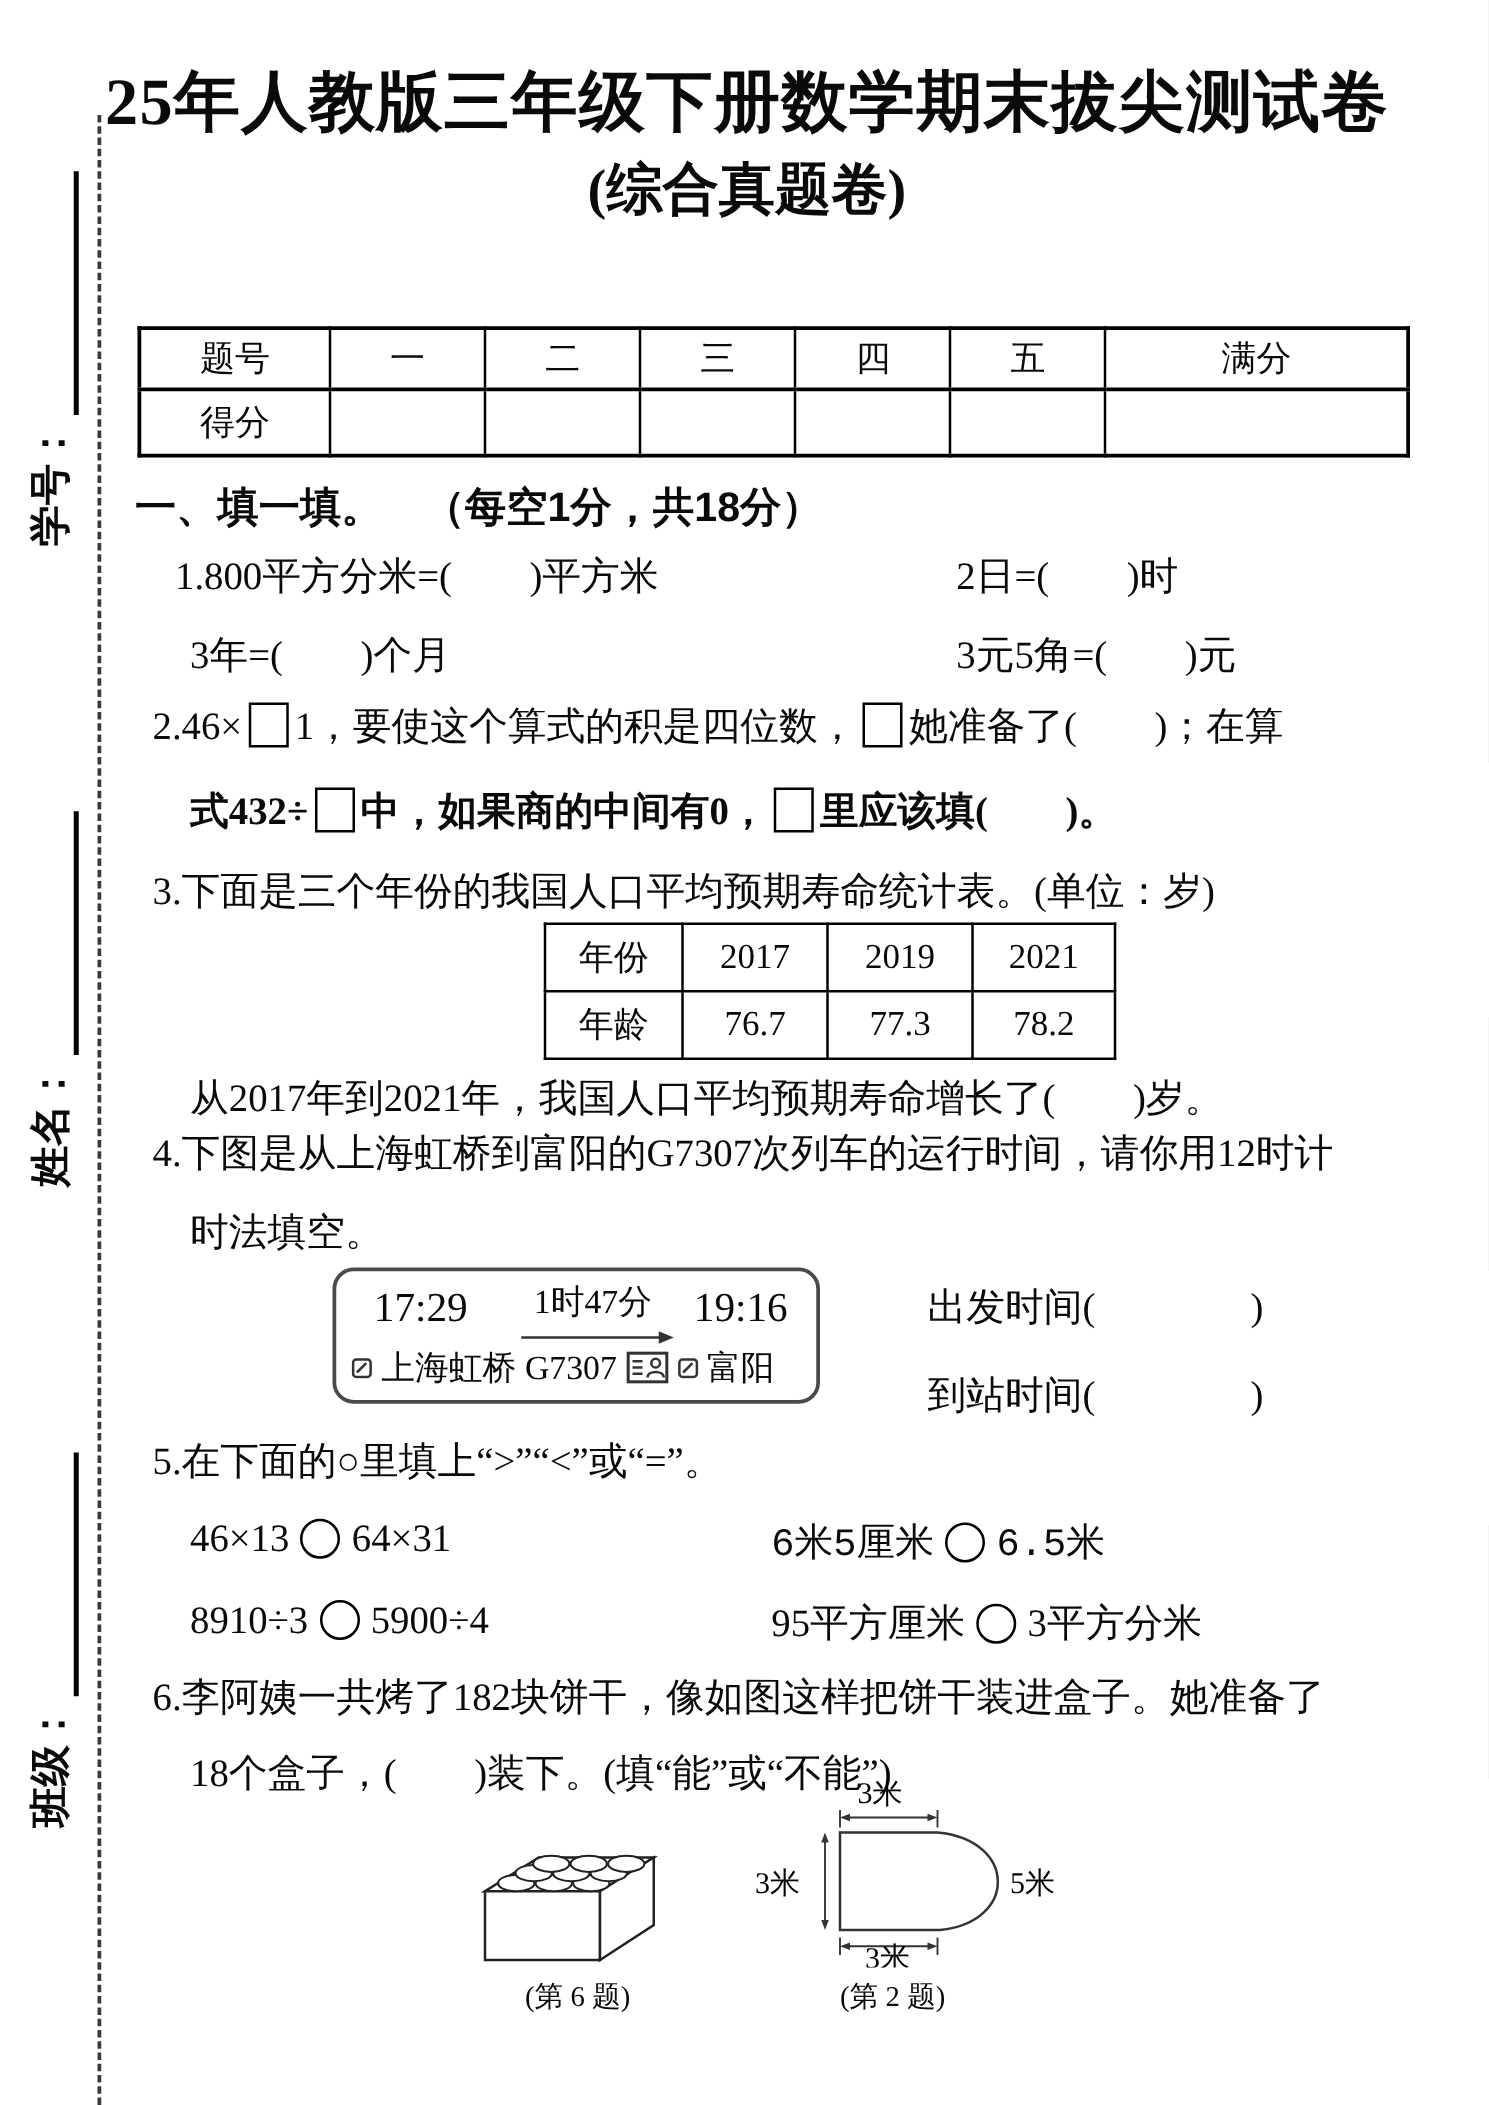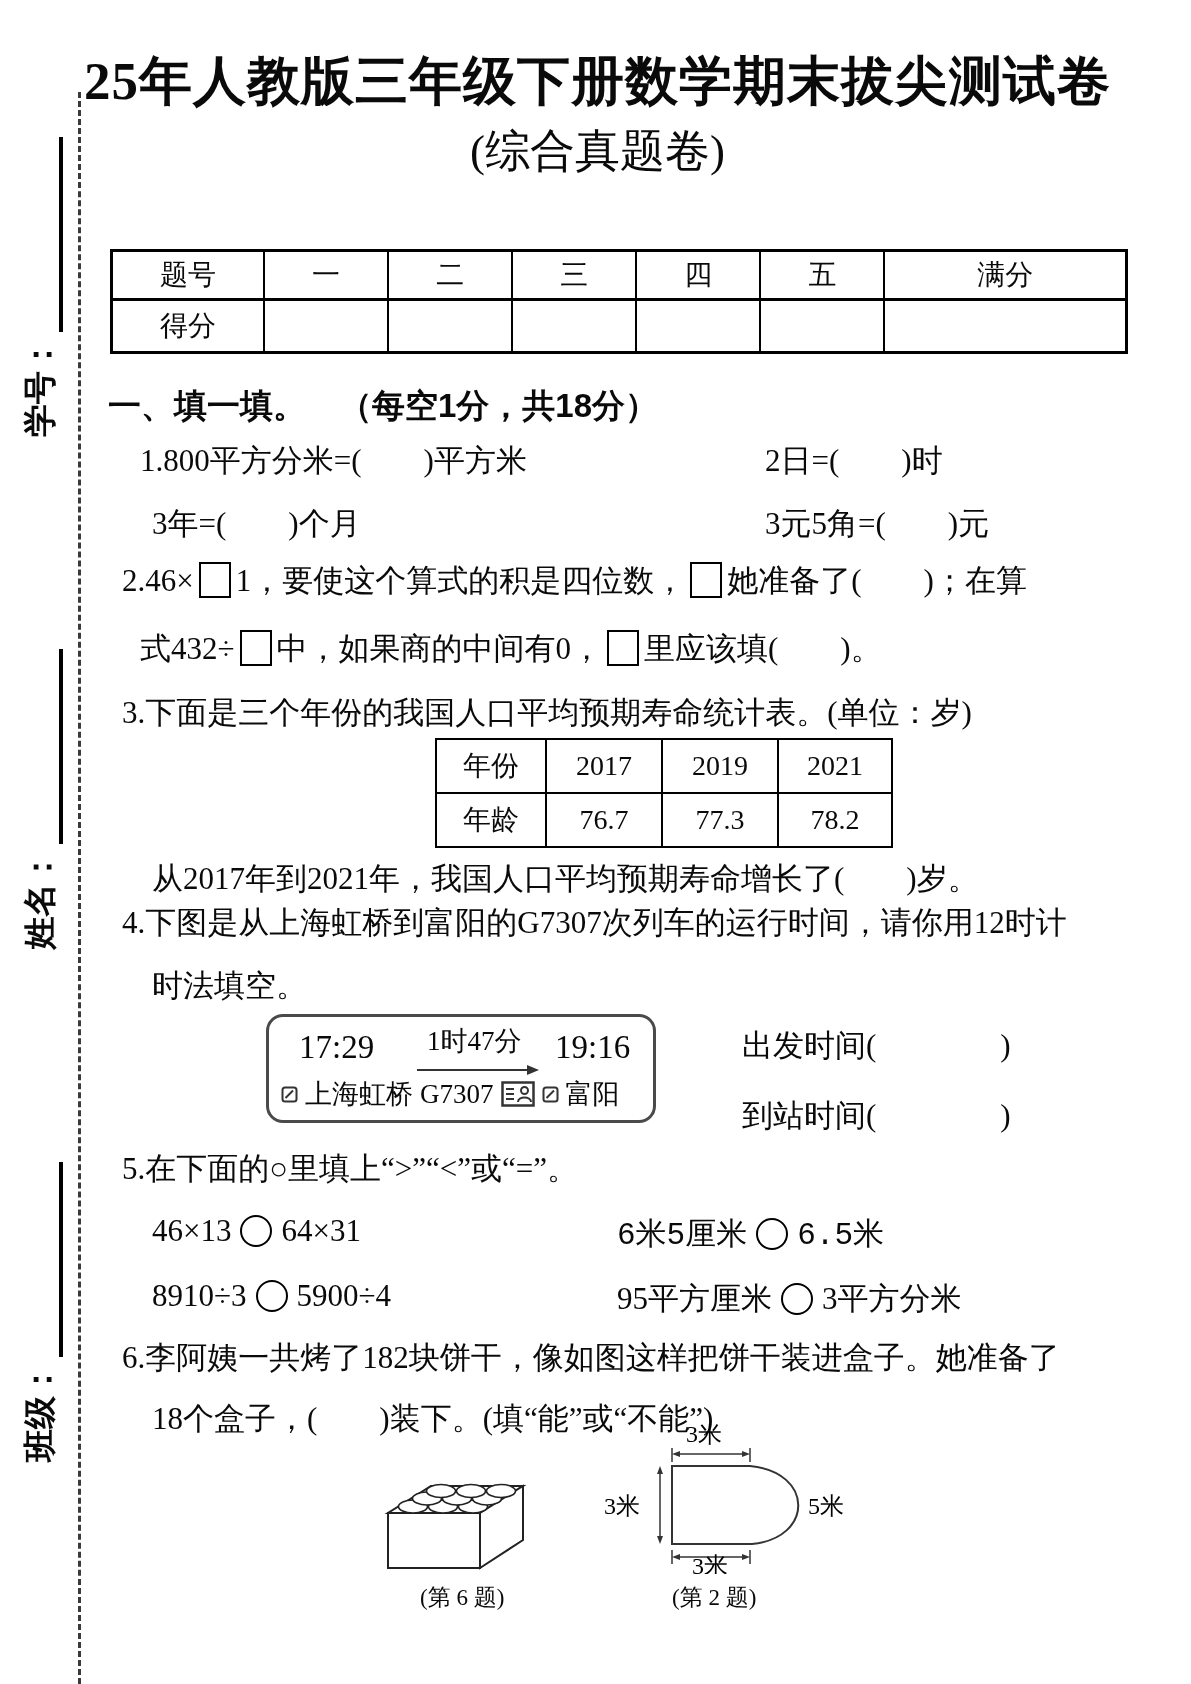--- a/index.html
+++ b/index.html
@@ -10,25 +10,25 @@
   
   .seal-dash{position:absolute;left:78px;top:92px;height:1592px;border-left:3px dashed #3a3a3a;}
   .seal-strip{position:absolute;left:18px;top:1462px;width:1325px;transform:rotate(-90deg);
               transform-origin:0 0;display:flex;justify-content:space-between;align-items:flex-end;
               font-size:33px;font-weight:bold;}
   .seal-group{display:flex;align-items:flex-end;}
   .seal-blank{display:inline-block;width:195px;border-bottom:4px solid #000;height:1em;margin-left:6px;}
 
   
   .title{top:46px;left:60px;width:1075px;text-align:center;font-size:53px;font-weight:bold;letter-spacing:1px;}
-  .subtitle{top:121px;left:60px;width:1075px;text-align:center;font-size:45px;font-weight:normal;}
+  .subtitle{top:121px;left:60px;width:1075px;text-align:center;font-size:45px;font-weight:bold;}
   .meta{top:203px;left:640px;width:380px;font-size:28px;}
 
   
-  table.score{position:absolute;top:249px;left:110px;width:1018px;border-collapse:collapse;
+  table.score{position:absolute;top:261px;left:110px;width:1018px;border-collapse:collapse;
               font-size:28px;text-align:center;border-radius:17px;}
   table.score td{border:2.5px solid #000;padding:0;}
   table.score tr.r1 td{height:46px;border-bottom:3.5px solid #000;}
   table.score tr.r2 td{height:50px;}
   table.score{border:3.5px solid #000;}
 
   .sec-head{top:384px;left:108px;font-family:"Liberation Sans",sans-serif;font-weight:bold;font-size:33px;}
   .q{font-size:31px;}
 
   .bx{display:inline-block;width:28px;height:32px;border:2.5px solid #000;vertical-align:-7px;margin:0 5px;}
@@ -104,21 +104,21 @@
   <div class="abs sec-head">一、填一填。　（每空1分，共18分）</div>
 
   <div class="abs q" style="top:440px;left:140px;">1.800平方分米=(　　)平方米</div>
   <div class="abs q" style="top:440px;left:765px;">2日=(　　)时</div>
   <div class="abs q" style="top:503px;left:152px;">3年=(　　)个月</div>
   <div class="abs q" style="top:503px;left:765px;">3元5角=(　　)元</div>
 
   <div class="abs q" style="top:560px;left:122px;">
     <span>2.46×</span><span class="bx"></span><span>1，要使这个算式的积是四位数，</span><span class="bx"></span><span>她准备了(　　)；在算</span>
   </div>
-  <div class="abs q" style="top:628px;left:140px;">
+  <div class="abs q" style="top:628px;left:152px;font-weight:bold;">
     <span>式432÷</span><span class="bx"></span><span>中，如果商的中间有0，</span><span class="bx"></span><span>里应该填(　　)。</span>
   </div>
 
   <div class="abs q" style="top:692px;left:122px;">3.下面是三个年份的我国人口平均预期寿命统计表。(单位：岁)</div>
   <table class="stats">
     <tbody>
         <tr>
       <td class="c0">年份</td>
       <td class="c1">2017</td>
       <td class="c2">2019</td>

